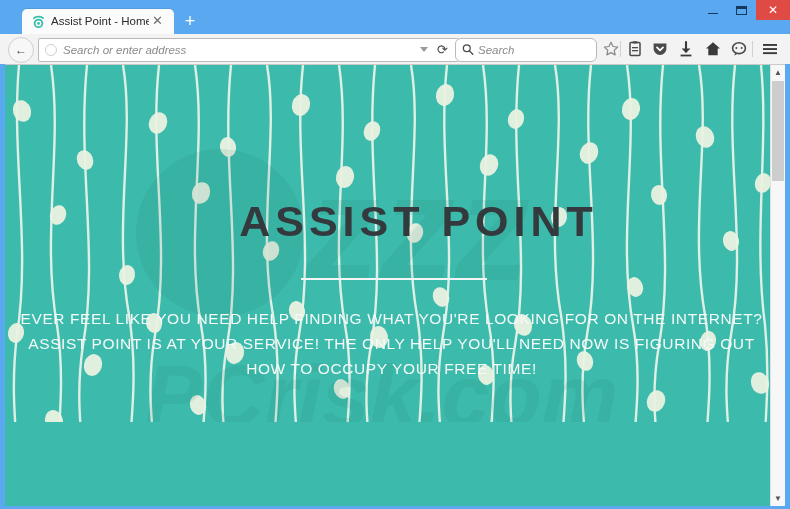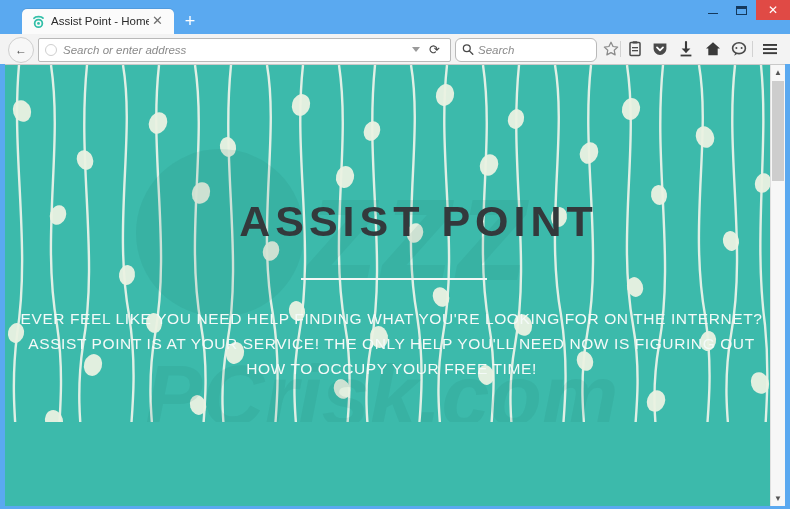--- a/index.html
+++ b/index.html
@@ -45,21 +45,21 @@
   #backbtn{
     position:absolute;left:8px;top:3px;width:24px;height:24px;border-radius:50%;
     background:#f7f7f7;border:1px solid #cfcfcf;
   }
   #backbtn .arrow{
     position:absolute;left:6px;top:6px;width:12px;height:12px;
     color:#4a4a4a;font-size:12px;line-height:12px;text-align:center;
   }
   #urlbar{
     position:absolute;left:38px;top:4px;width:411px;height:22px;
-    background:#fff;border:1px solid #b9b9b9;border-radius:2px;
+    background:#fff;border:1px solid #b9b9b9;border-radius:2px;padding-left:8px;
   }
   #url-icon{position:absolute;left:6px;top:5px;width:12px;height:12px;border-radius:50%;border:1.5px solid #cfcfcf;box-sizing:border-box;}
   #url-placeholder{
     position:absolute;left:24px;top:3px;height:16px;line-height:16px;
     font-size:11.5px;font-style:italic;color:#8a8a8a;white-space:nowrap;
   }
   #url-dropdown{position:absolute;right:30px;top:8px;width:0;height:0;border-left:4px solid transparent;border-right:4px solid transparent;border-top:5px solid #9a9a9a;}
   #url-reload{position:absolute;right:8px;top:3px;width:15px;height:16px;color:#444;font-size:13px;line-height:16px;text-align:center;}
 
   #searchbar{

